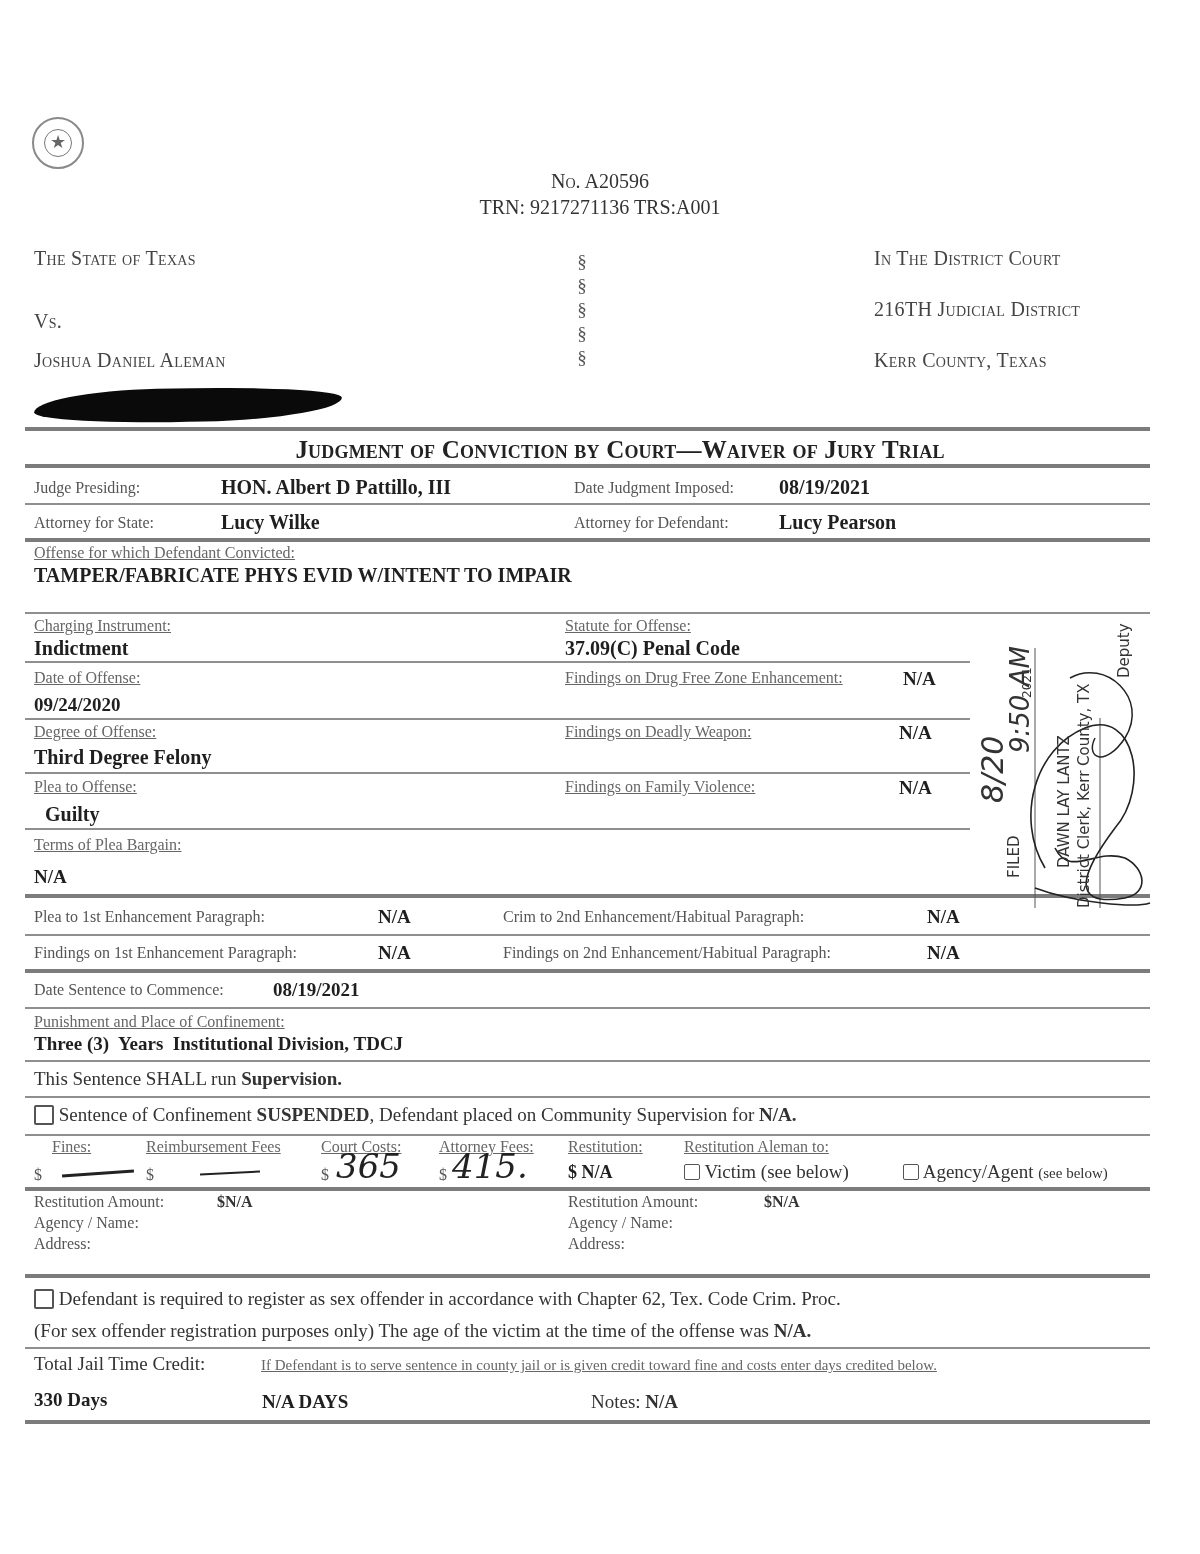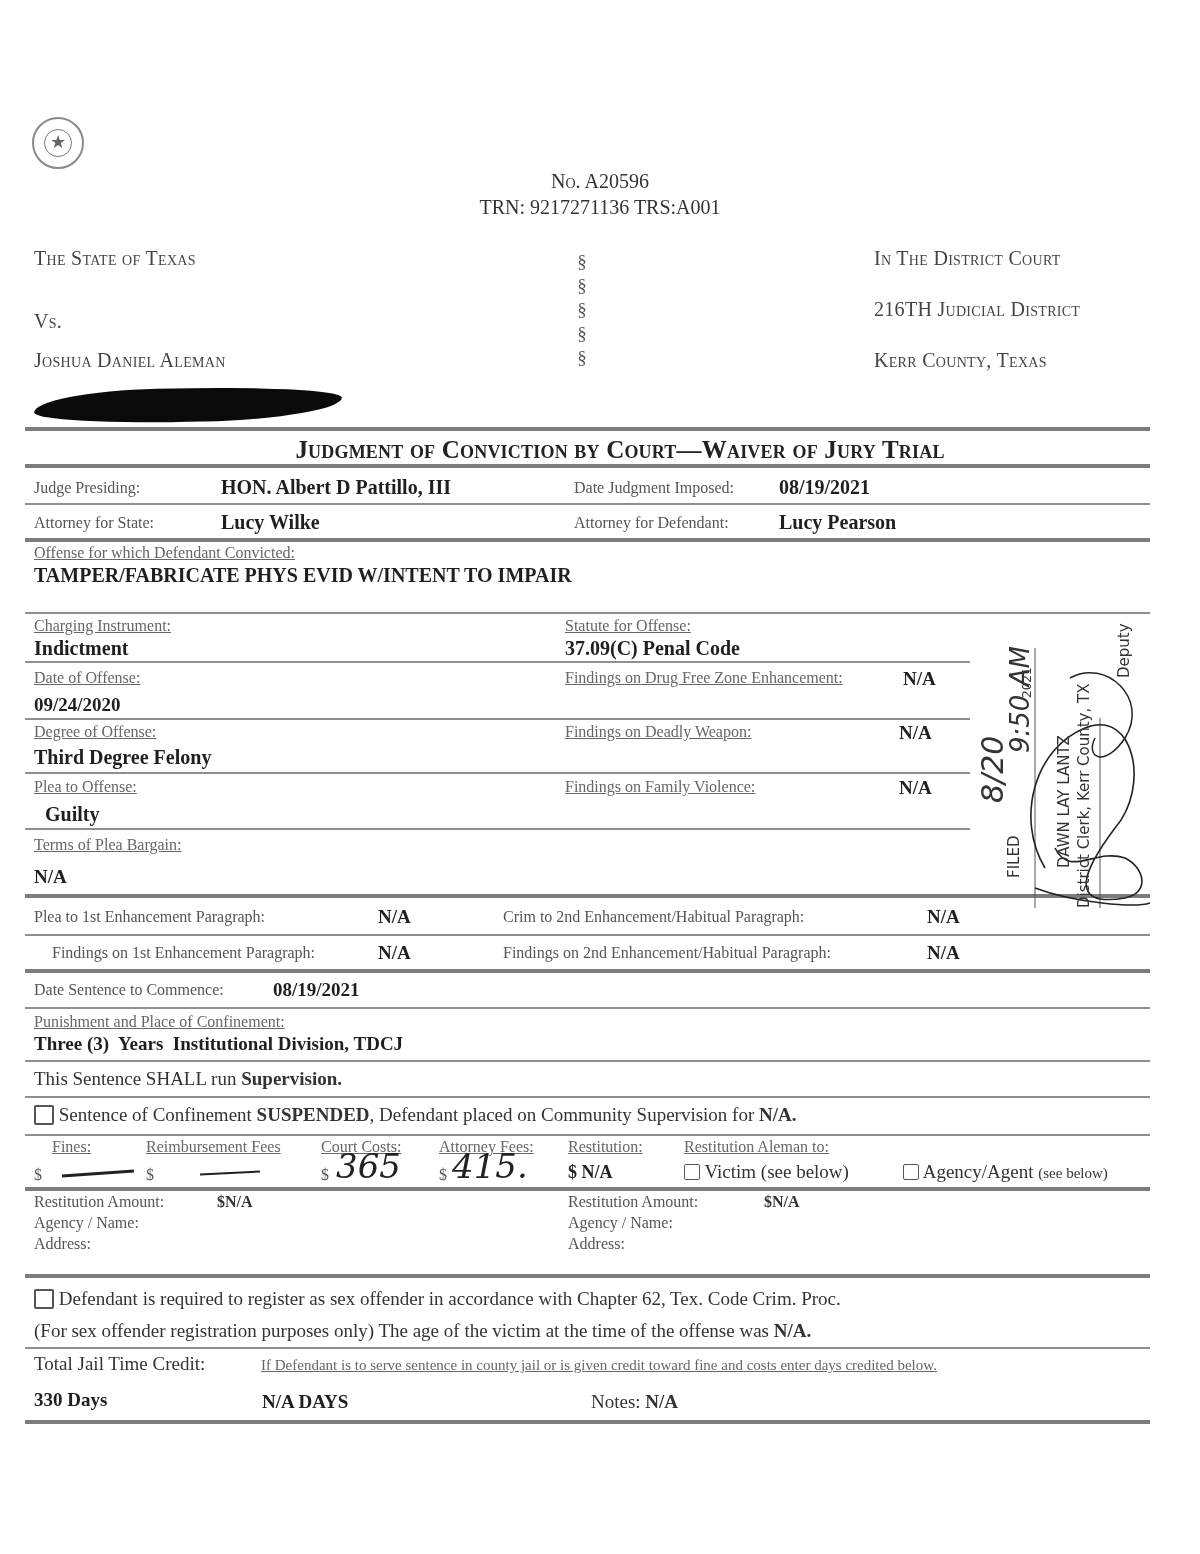--- a/index.html
+++ b/index.html
@@ -124,21 +124,21 @@
   <div class="stamp-text" style="left:100px; top:290px;">District Clerk, Kerr County, TX</div>
   <div class="stamp-text" style="left:140px; top:60px;">Deputy</div>
 </div>
 
 <div class="abs lbl" style="left:34px; top:908px;">Plea to 1st Enhancement Paragraph:</div>
 <div class="abs val md" style="left:378px; top:906px;">N/A</div>
 <div class="abs lbl" style="left:503px; top:908px;">Crim to 2nd Enhancement/Habitual Paragraph:</div>
 <div class="abs val md" style="left:927px; top:906px;">N/A</div>
 <div class="abs rule" style="top:934px;"></div>
 
-<div class="abs lbl" style="left:34px; top:944px;margin-left:18px;">Findings on 1st Enhancement Paragraph:</div>
+<div class="abs lbl" style="left:34px; top:944px;">Findings on 1st Enhancement Paragraph:</div>
 <div class="abs val md" style="left:378px; top:942px;">N/A</div>
 <div class="abs lbl" style="left:503px; top:944px;">Findings on 2nd Enhancement/Habitual Paragraph:</div>
 <div class="abs val md" style="left:927px; top:942px;">N/A</div>
 <div class="abs rule thick" style="top:969px;"></div>
 
 <div class="abs lbl" style="left:34px; top:981px;">Date Sentence to Commence:</div>
 <div class="abs val md" style="left:273px; top:979px;">08/19/2021</div>
 <div class="abs rule" style="top:1007px;"></div>
 
 <div class="abs lbl u" style="left:34px; top:1013px;">Punishment and Place of Confinement:</div>

